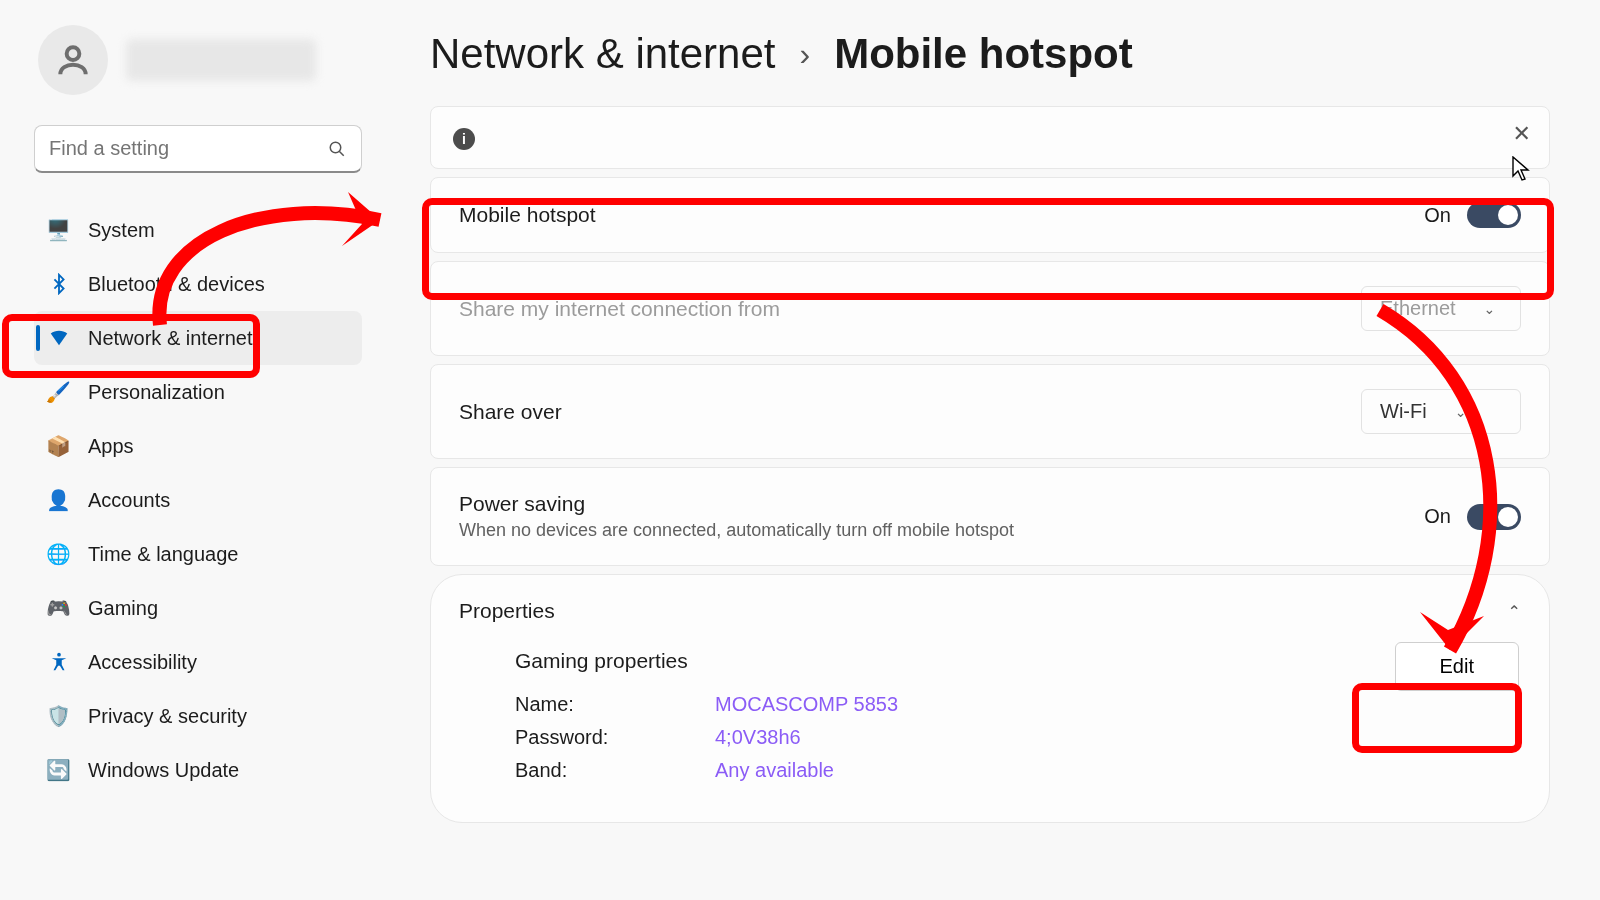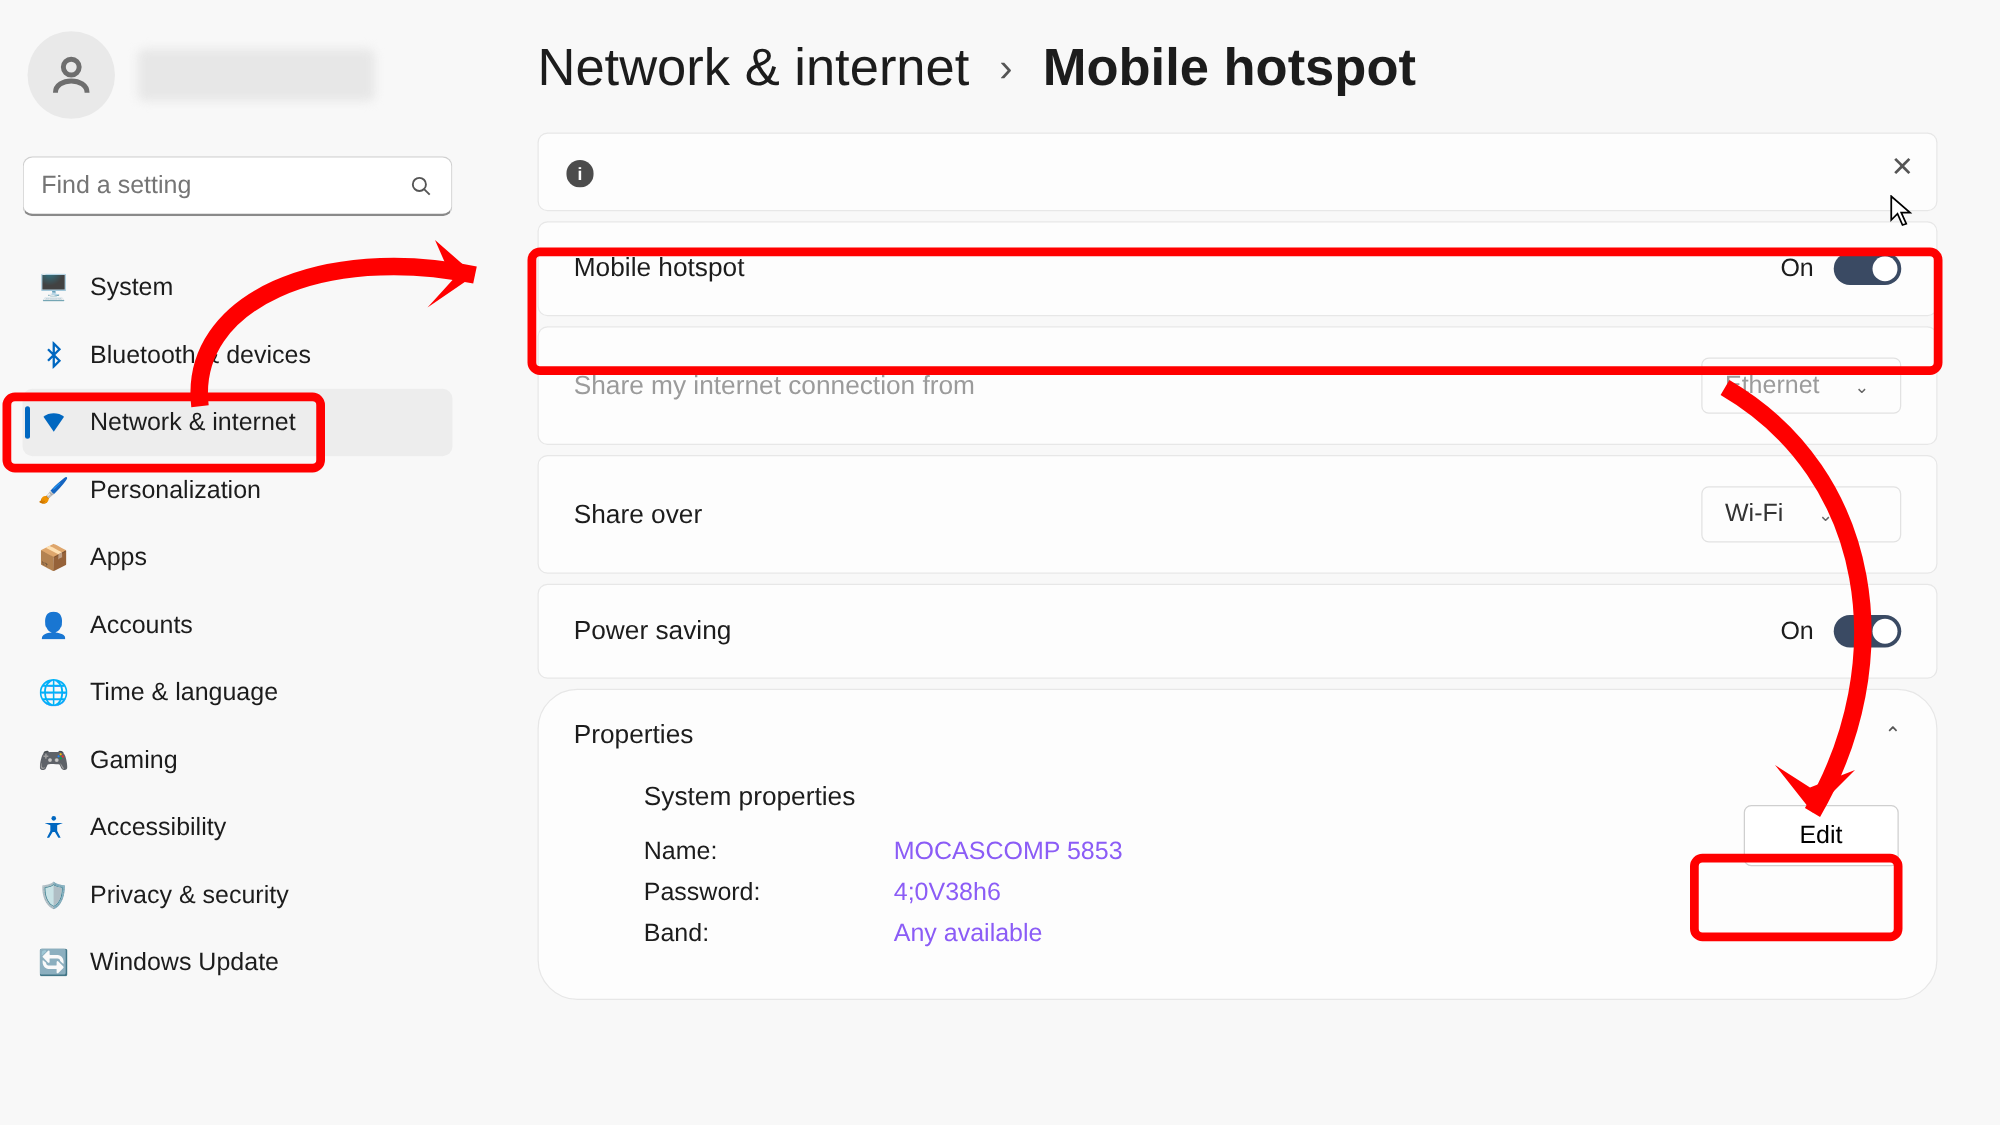--- a/index.html
+++ b/index.html
@@ -1,19 +1,19 @@
 <!DOCTYPE html>
 <html><head>
   <meta charset="utf-8">
   <style>
     * { box-sizing: border-box; margin: 0; padding: 0; }
     body { font-family: "Segoe UI", -apple-system, sans-serif; background: #f8f8f8; color: #1c1c1c; width: 1600px; height: 900px; overflow: hidden; position: relative; }
 
     
-    .sidebar { position: absolute; left: 0; top: 0; width: 380px; height: 868px; padding: 25px 18px 0 18px; }
+    .sidebar { position: absolute; left: 0; top: 0; width: 380px; height: 868px; padding: 25px 18px 0 34px; }
     .user-row { display: flex; align-items: center; gap: 18px; margin-bottom: 30px; padding-left: 4px; }
     .avatar { width: 70px; height: 70px; border-radius: 50%; background: #e9e9e9; display: flex; align-items: center; justify-content: center; }
     .avatar svg { width: 38px; height: 38px; stroke: #6e6e6e; fill: none; stroke-width: 2.5; }
     .user-name-blur { width: 190px; height: 42px; background: #e7e7e7; border-radius: 6px; filter: blur(4px); }
 
     .search { position: relative; margin-bottom: 30px; }
     .search input { width: 100%; height: 48px; border: 1px solid #cfcfcf; border-bottom: 2px solid #8a8a8a; border-radius: 8px; background: #fff; font-size: 20px; padding: 0 48px 0 14px; outline: none; }
     .search-ico { position: absolute; right: 16px; top: 50%; transform: translateY(-50%); width: 18px; height: 18px; stroke: #555; fill: none; stroke-width: 2; }
 
     .nav { display: flex; flex-direction: column; }
@@ -180,34 +180,35 @@
     <div class="lbl">Share over</div>
     <div class="dd">
       <span>Wi-Fi</span>
       <span class="chev">⌄</span>
     </div>
   </div>
 
   <div class="card row">
     <div class="lbl">
       <div>Power saving</div>
+      <div class="sub">When no devices are connected, automatically turn off mobile hotspot</div>
     </div>
     <div class="toggle-wrap">
       <span>On</span>
       <div class="toggle"></div>
     </div>
   </div>
 
   <div class="card props" style="position:relative">
     <div class="props-head">
       <span>Properties</span>
       <span class="chev">⌃</span>
     </div>
-    <button class="edit-btn" style="right:30px; top:92px">Edit</button>
-    <div class="np-title">System properties</div>
+    <button class="edit-btn" style="right:30px; top:67px">Edit</button>
+    <div class="np-title">Gaming properties</div>
     <div class="kv">
         <span class="k">Name:</span>
         <span class="v">MOCASCOMP 5853</span>
       </div>
     <div class="kv">
         <span class="k">Password:</span>
         <span class="v">4;0V38h6</span>
       </div>
     <div class="kv">
         <span class="k">Band:</span>

